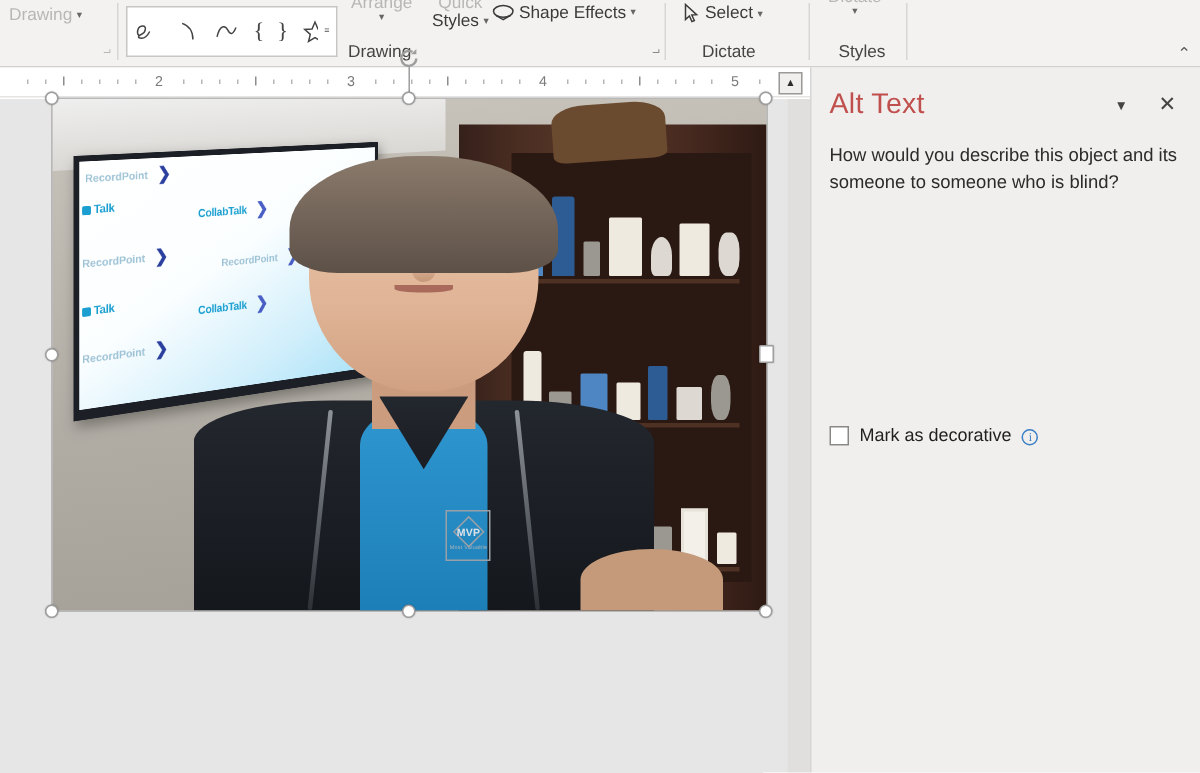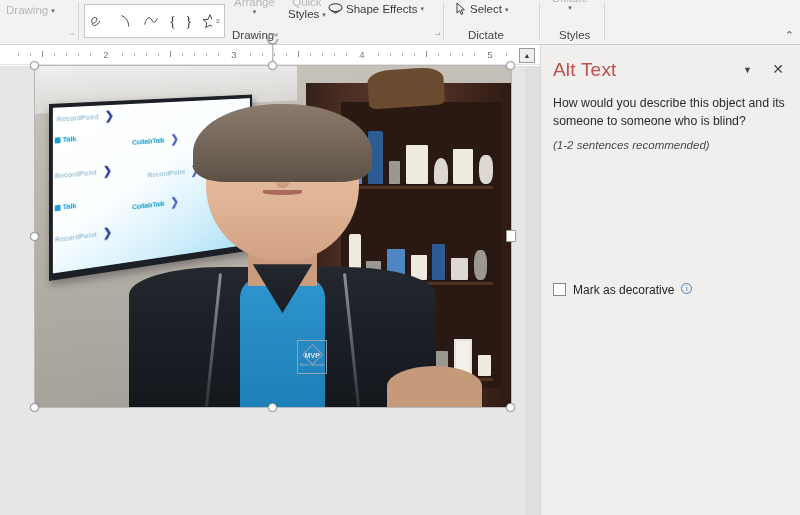--- a/index.html
+++ b/index.html
@@ -319,21 +319,21 @@
   .alt-box {
     position: absolute; left: 12px; top: 124px;
     width: 238px; height: 83px;
     background: #ffffff; border: 1px solid #a19f9d;
     padding: 7px 8px;
   }
   .alt-line { font-size: 12px; color: #1f1f1f; line-height: 1.35; }
   .alt-line + .alt-line { margin-top: 14px; }
   .decor-row {
     position: absolute; left: 12px; top: 238px;
-    display: flex; align-items: flex-start; gap: 7px;
+    display: flex; align-items: flex-end; gap: 7px;
   }
   .cbox {
     width: 13px; height: 13px; background: #fff; border: 1px solid #8a8886;
   }
   .decor-label { font-size: 12px; color: #1f1f1f; }
   .info-ic {
     width: 11px; height: 11px; border-radius: 50%;
     border: 1.1px solid #3b7fc4; color: #3b7fc4;
     font-size: 8px; line-height: 9px; text-align: center;
     font-family: "Liberation Serif", serif;
@@ -589,21 +589,20 @@
     <div class="h" style="left:233px; top:337px;"></div>
     <div class="h" style="left:471px; top:337px;"></div>
   </div>
 
   <div class="pane">
     <div class="pane-title">Alt Text</div>
     <div class="pane-caret">▼</div>
     <div class="pane-close">✕</div>
 
     <div class="pane-question">How would you describe this object and its someone to someone who is blind?</div>
-    <div class="pane-hint">(1-2 sentences recommended)</div>
 
 
     <div class="decor-row">
       <div class="cbox"></div>
       <div class="decor-label">Mark as decorative</div>
       <div class="info-ic">i</div>
     </div>
   </div>
 
 </div>

